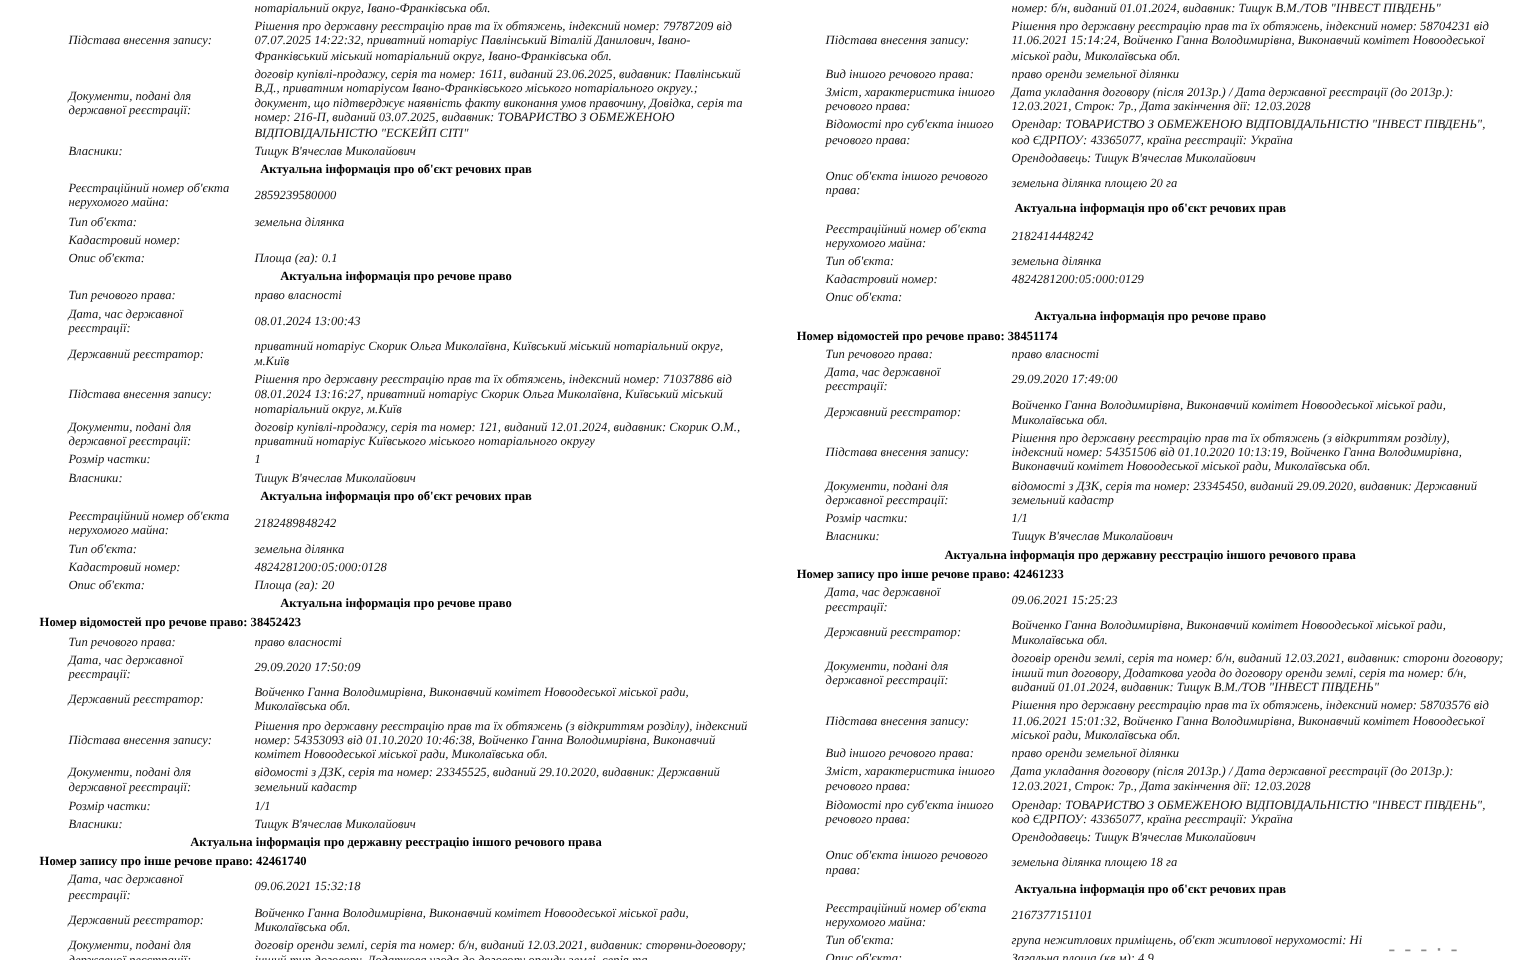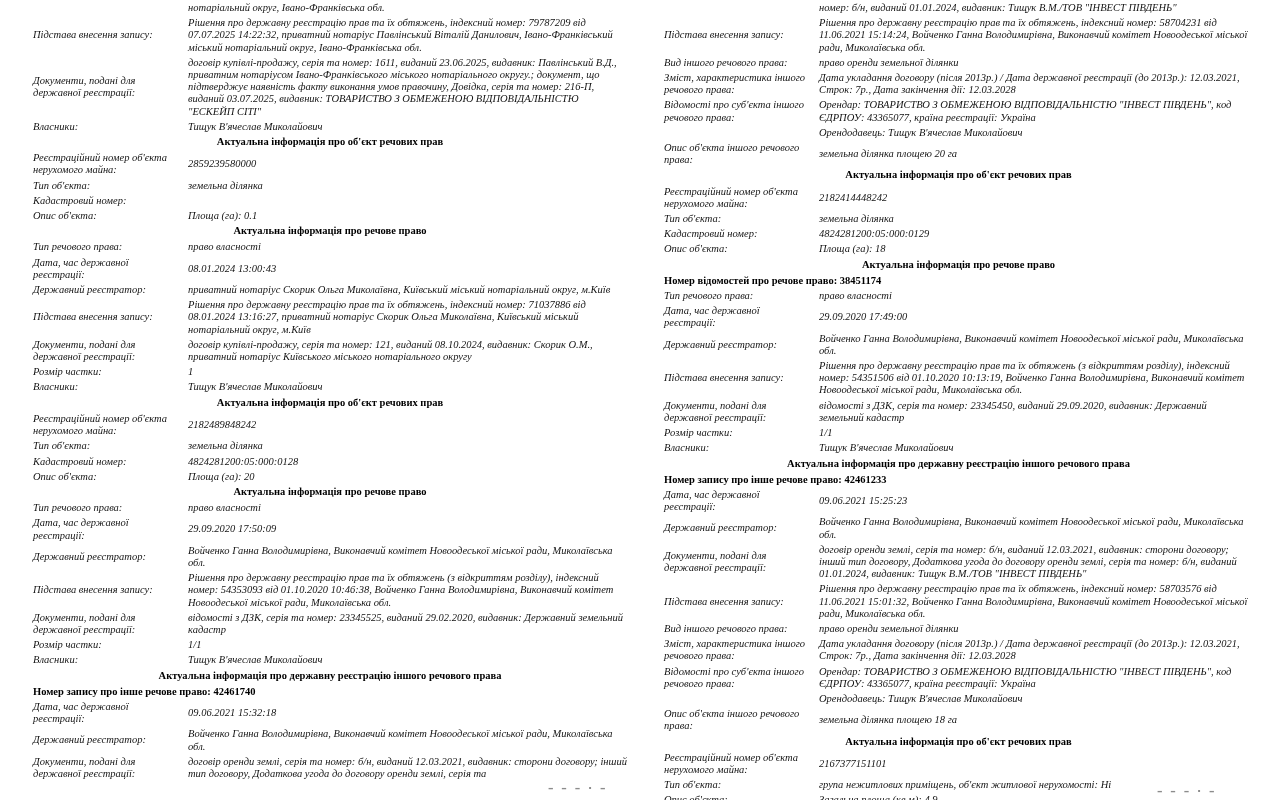--- a/index.html
+++ b/index.html
@@ -12,21 +12,21 @@
     font-family: "Liberation Serif", "DejaVu Serif", serif;
     font-size: 10.5px;
     line-height: 12.2px;
     color: #131313;
   }
   .col { position: absolute; top: 2px; }
   .col-left  { left: 33px;  width: 594px; }
   .col-right { left: 664px; width: 589px; }
   .row { margin: 0 0 3px 0; }
   .row.field { display: flex; align-items: center; font-style: italic; }
-  .lbl { flex: 0 0 150px; margin-right: 5px; }
+  .lbl { flex: 0 0 150px; margin-right: 5px; margin-left: 24px; }
   .val { flex: 1 1 auto; min-width: 0; }
   .row.header {
     text-align: center;
     font-weight: bold;
     color: #000;
     margin: 1px 0 4px 0;
   }
   .row.numline { font-weight: bold; color: #000; }
   .artifact {
     position: absolute;
@@ -104,21 +104,21 @@
     <div class="val">приватний нотаріус Скорик Ольга Миколаївна, Київський міський нотаріальний округ, м.Київ</div>
   </div>
 
   <div class="row field">
     <div class="lbl">Підстава внесення запису:</div>
     <div class="val">Рішення про державну реєстрацію прав та їх обтяжень, індексний номер: 71037886 від 08.01.2024 13:16:27, приватний нотаріус Скорик Ольга Миколаївна, Київський міський нотаріальний округ, м.Київ</div>
   </div>
 
   <div class="row field">
     <div class="lbl">Документи, подані для державної реєстрації:</div>
-    <div class="val">договір купівлі-продажу, серія та номер: 121, виданий 08.10.2024, видавник: Скорик О.М., приватний нотаріус Київського міського нотаріального округу</div>
+    <div class="val">договір купівлі-продажу, серія та номер: 121, виданий 12.01.2024, видавник: Скорик О.М., приватний нотаріус Київського міського нотаріального округу</div>
   </div>
 
   <div class="row field">
     <div class="lbl">Розмір частки:</div>
     <div class="val">1</div>
   </div>
 
   <div class="row field">
     <div class="lbl">Власники:</div>
     <div class="val">Тищук  В'ячеслав  Миколайович</div>
@@ -141,20 +141,21 @@
     <div class="val">4824281200:05:000:0128</div>
   </div>
 
   <div class="row field">
     <div class="lbl">Опис об'єкта:</div>
     <div class="val">Площа (га): 20</div>
   </div>
 
   <div class="row header">Актуальна інформація про речове право</div>
 
+  <div class="row numline">Номер відомостей про речове право: 38452423</div>
 
   <div class="row field">
     <div class="lbl">Тип речового права:</div>
     <div class="val">право власності</div>
   </div>
 
   <div class="row field">
     <div class="lbl">Дата, час державної реєстрації:</div>
     <div class="val">29.09.2020 17:50:09</div>
   </div>
@@ -164,21 +165,21 @@
     <div class="val">Войченко Ганна Володимирівна, Виконавчий комітет Новоодеської міської ради, Миколаївська обл.</div>
   </div>
 
   <div class="row field">
     <div class="lbl">Підстава внесення запису:</div>
     <div class="val">Рішення про державну реєстрацію прав та їх обтяжень (з відкриттям розділу), індексний номер: 54353093 від 01.10.2020 10:46:38, Войченко Ганна Володимирівна, Виконавчий комітет Новоодеської міської ради, Миколаївська обл.</div>
   </div>
 
   <div class="row field">
     <div class="lbl">Документи, подані для державної реєстрації:</div>
-    <div class="val">відомості з ДЗК, серія та номер: 23345525, виданий 29.02.2020, видавник: Державний земельний кадастр</div>
+    <div class="val">відомості з ДЗК, серія та номер: 23345525, виданий 29.10.2020, видавник: Державний земельний кадастр</div>
   </div>
 
   <div class="row field">
     <div class="lbl">Розмір частки:</div>
     <div class="val">1/1</div>
   </div>
 
   <div class="row field">
     <div class="lbl">Власники:</div>
     <div class="val">Тищук В'ячеслав Миколайович</div>
@@ -251,21 +252,20 @@
     <div class="val">земельна ділянка</div>
   </div>
 
   <div class="row field">
     <div class="lbl">Кадастровий номер:</div>
     <div class="val">4824281200:05:000:0129</div>
   </div>
 
   <div class="row field">
     <div class="lbl">Опис об'єкта:</div>
-    <div class="val">Площа (га): 18</div>
   </div>
 
   <div class="row header">Актуальна інформація про речове право</div>
 
   <div class="row numline">Номер відомостей про речове право: 38451174</div>
 
   <div class="row field">
     <div class="lbl">Тип речового права:</div>
     <div class="val">право власності</div>
   </div>

